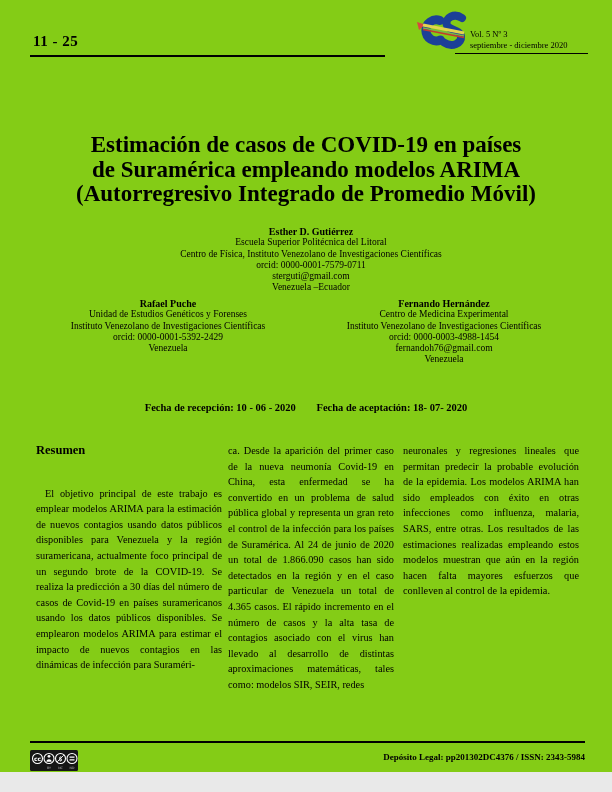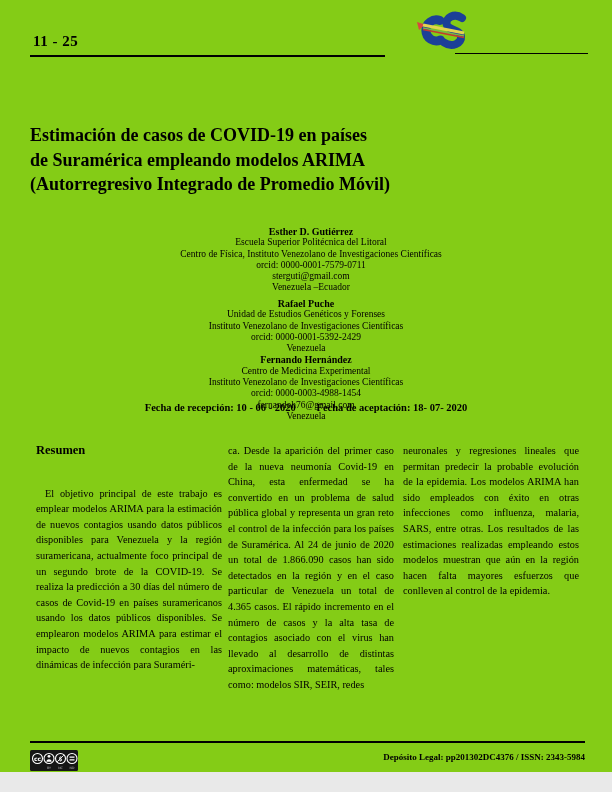--- a/index.html
+++ b/index.html
@@ -24,31 +24,30 @@
   .logo { position:absolute; left:416px; top:5px; }
   .vol-block {
     position:absolute; left:470px; top:29px;
     font-size:8.5px; line-height:11px; white-space:nowrap;
   }
   .header-rule-right {
     position:absolute; left:455px; top:53px; width:133px;
     border-top:1.5px solid #000;
   }
   .title {
-    position:absolute; left:30px; right:30px; top:123px;
-    text-align:left; font-weight:bold;
-    font-size:18px; line-height:24.5px;
+    position:absolute; left:30px; right:30px; top:133px;
+    text-align:center; font-weight:bold;
+    font-size:23px; line-height:24.5px;
   }
   .author-block { text-align:center; font-size:9.5px; line-height:11.3px; }
   .author-name { font-weight:bold; font-size:10px; }
   .author1 { position:absolute; left:100px; right:90px; top:226px; }
   .authors-row {
     position:absolute; left:30px; right:30px; top:298px;
     display:flex;
-    flex-direction:column;
   }
   .authors-row .author-col { flex:1; }
   .dates {
     position:absolute; left:0; right:0; top:402px;
     text-align:center; font-weight:bold; font-size:10.5px;
   }
   .dates .date-span { display:inline-block; }
   .dates .date-left { margin-right:18px; }
   .abstract {
     position:absolute; left:36px; top:443px; width:543px;
@@ -90,20 +89,24 @@
     <svg width="52" height="48" viewBox="0 0 52 48">
       <path d="M24,15.5 A10.5,10.5 0 1,0 24.5,35" fill="none" stroke="#1c4097" stroke-width="9" stroke-linecap="round"></path>
       <path d="M46,13 C38,7.5 29.5,13 30.5,19 C31.5,25.5 44,24.5 45,31 C46,38.5 36,43 28,37.5" fill="none" stroke="#1c4097" stroke-width="8" stroke-linecap="round"></path>
       <polygon points="1,17 9,19.5 3,25" fill="#d8473f"></polygon>
       <path d="M7,20 L48,28" stroke="#e3d34f" stroke-width="3" fill="none"></path>
       <path d="M7,23 L48,31" stroke="#7ab648" stroke-width="1.6" fill="none"></path>
       <path d="M7,24.5 L48,32.5" stroke="#c43a2e" stroke-width="1.6" fill="none"></path>
     </svg>
   </span>
 
+  <div class="vol-block">
+    <div>Vol. 5 Nº 3</div>
+    <div>septiembre - diciembre 2020</div>
+  </div>
   <div class="header-rule-right"></div>
 
   <div class="title">
     <div>Estimación de casos de COVID-19 en países</div>
     <div>de Suramérica empleando modelos ARIMA</div>
     <div>(Autorregresivo Integrado de Promedio Móvil)</div>
   </div>
 
   <div class="author1 author-block">
     <div class="author-name">Esther D. Gutiérrez</div>

